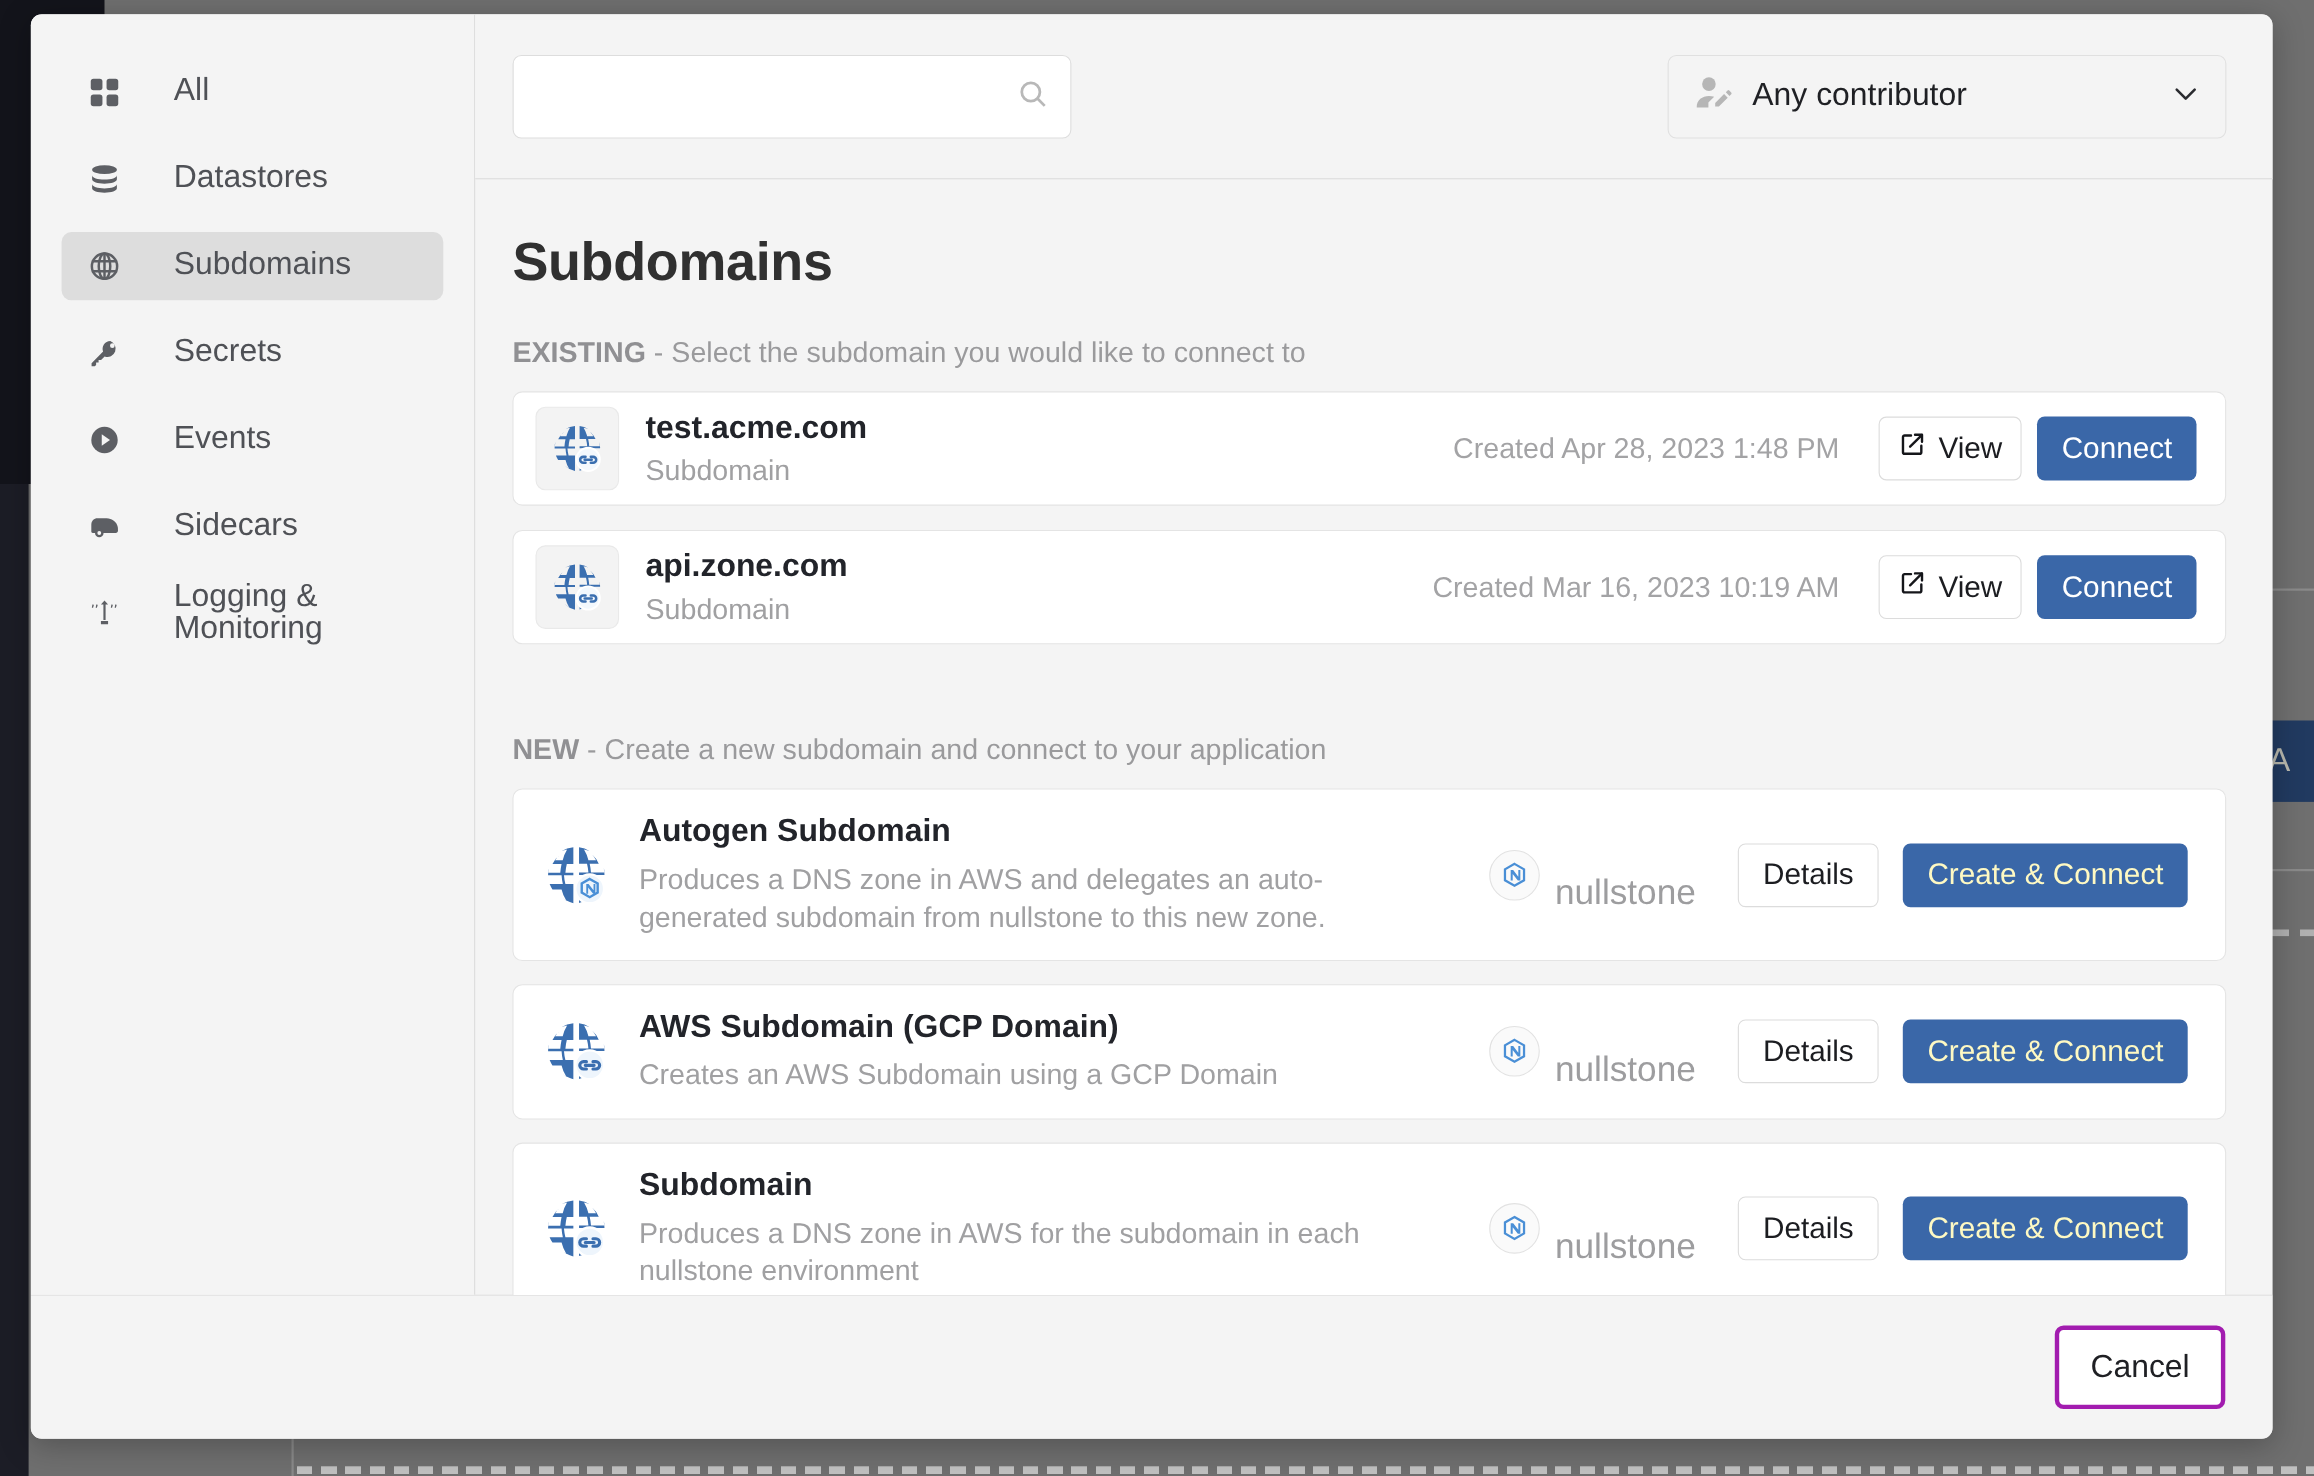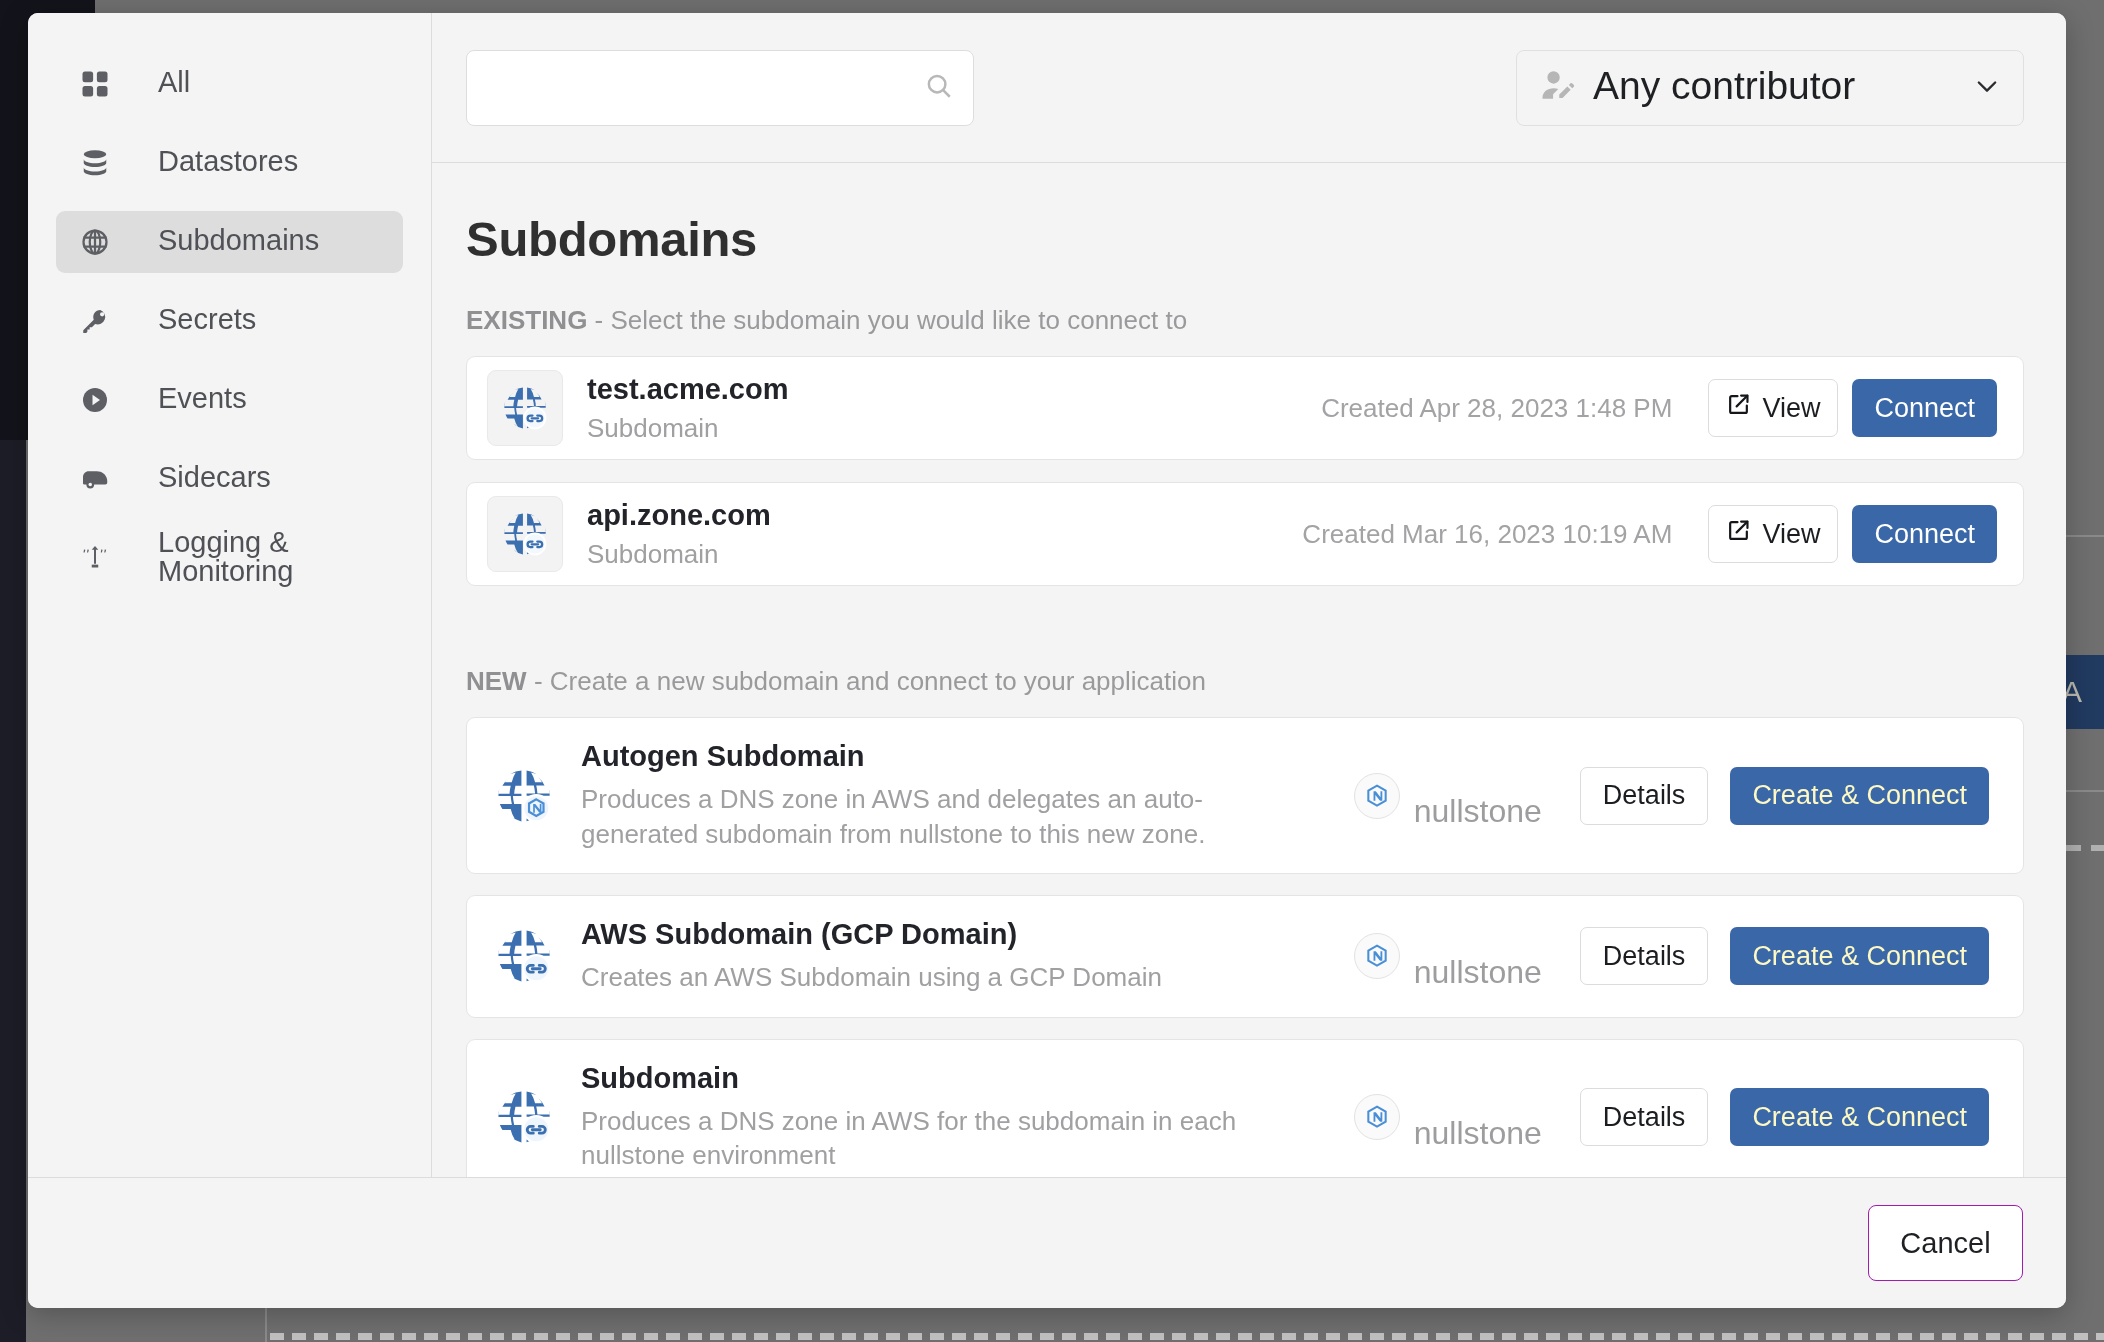--- a/index.html
+++ b/index.html
@@ -174,21 +174,21 @@
     border: 1px solid #e0e0e0;
     border-radius: 8px;
     background: #f4f4f4;
     display: flex;
     align-items: center;
     padding: 0 22px;
     gap: 16px;
     cursor: pointer;
   }
   #contributor-label {
-    font-size: 39px;
+    font-size: 29px;
     color: #1f2024;
     flex: 1;
     padding-bottom: 3px;
   }
 
   #scroll-area {
     flex: 1;
     overflow-y: auto;
     padding: 48px 42px 44px 34px;
     position: relative;
@@ -382,21 +382,21 @@
     flex: none;
     background: #f4f4f4;
     display: flex;
     align-items: center;
     justify-content: flex-end;
     padding-right: 43px;
   }
   #btn-cancel {
     width: 155px;
     height: 76px;
-    border: 1px solid #a21caf;
+    border: 4px solid #a21caf;
     border-radius: 8px;
     background: #ffffff;
     font-size: 29px;
     color: #1f2024;
     cursor: pointer;
     font-family: "Liberation Sans", sans-serif;
   }
 </style>
 </head>
 <body>

